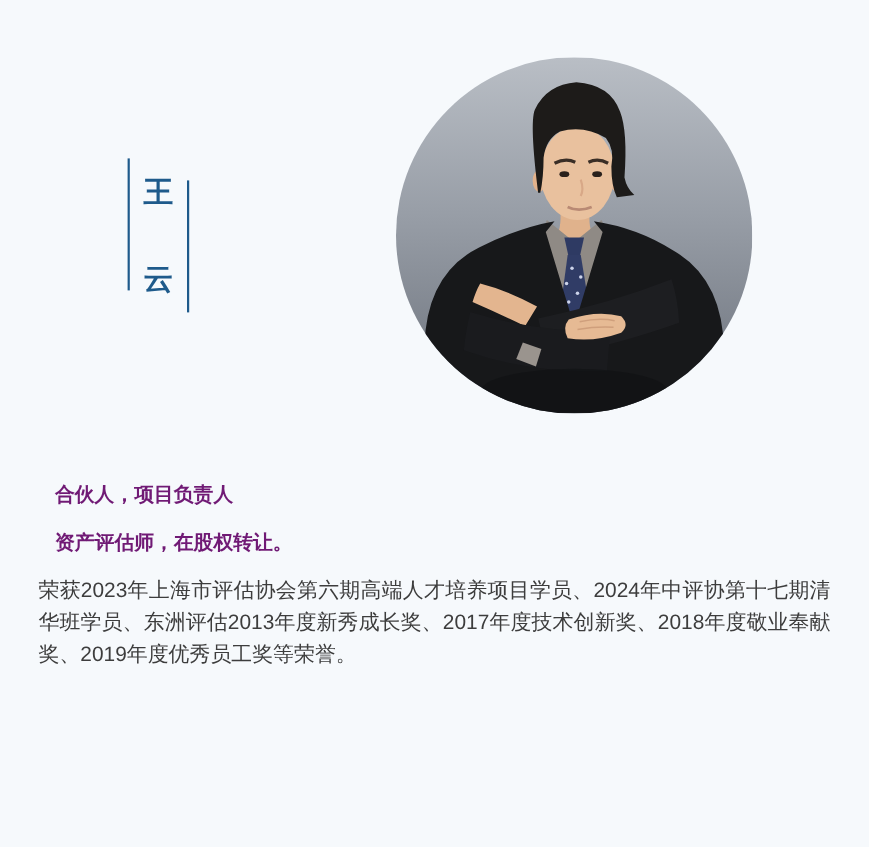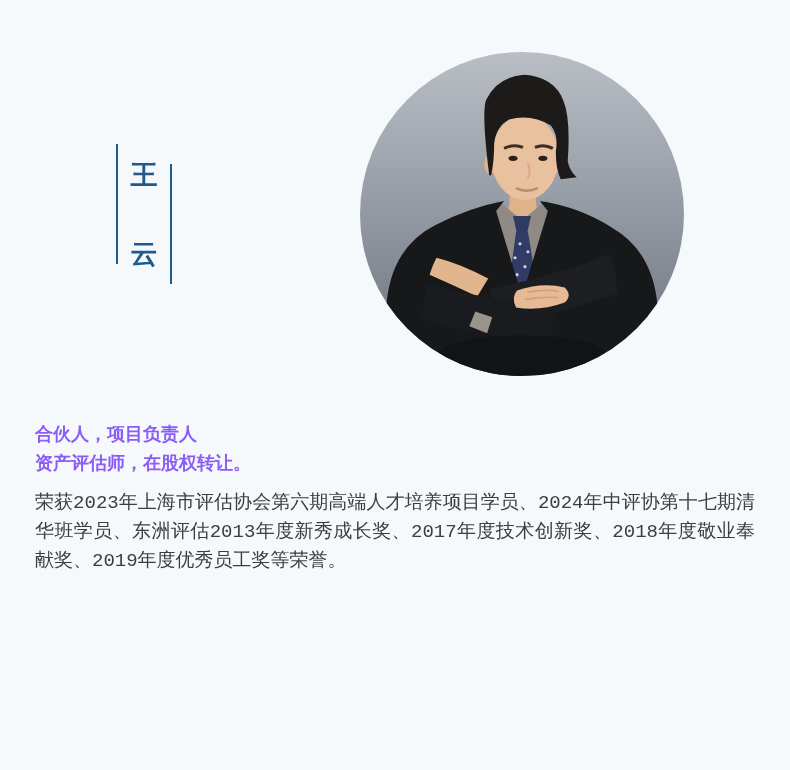--- a/index.html
+++ b/index.html
@@ -34,26 +34,26 @@
     width: 324px; height: 324px;
     border-radius: 50%; overflow: hidden;
   }
   .portrait svg { display: block; width: 100%; height: 100%; }
 
   
   .content {
     position: absolute; left: 35px; top: 420px; width: 720px;
   }
   .title-line {
-    margin: 0; font-size: 18px; font-weight: 700;
-    color: #8b5cf6; line-height: 29px;
+    margin: 15px; font-size: 18px; font-weight: 700;
+    color: #701a75; line-height: 29px;
   }
   .body-para {
     margin: 0; font-size: 19px; color: #3d3d3d;
-    line-height: 29px; text-align: justify; font-family: Liberation Mono, monospace;
+    line-height: 29px; text-align: justify;
   }
   .body-para.first { margin-top: 11px; }
   .body-para.second { margin-top: 5px; }
 </style>
 </head>
 <body>
 
 <div class="page">
 
   <div>

